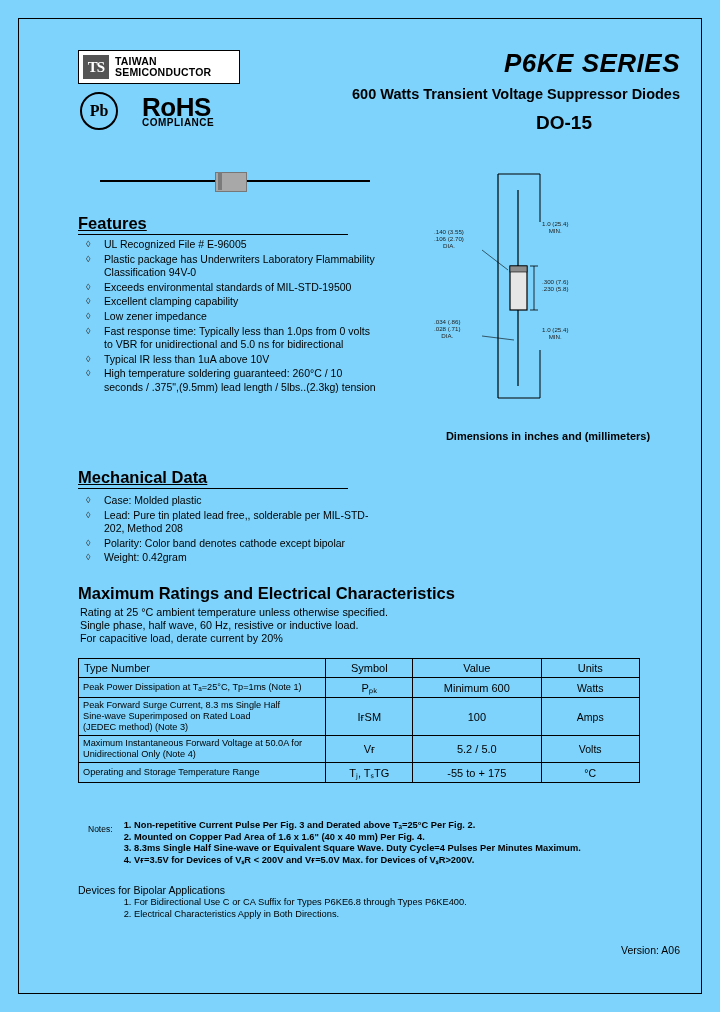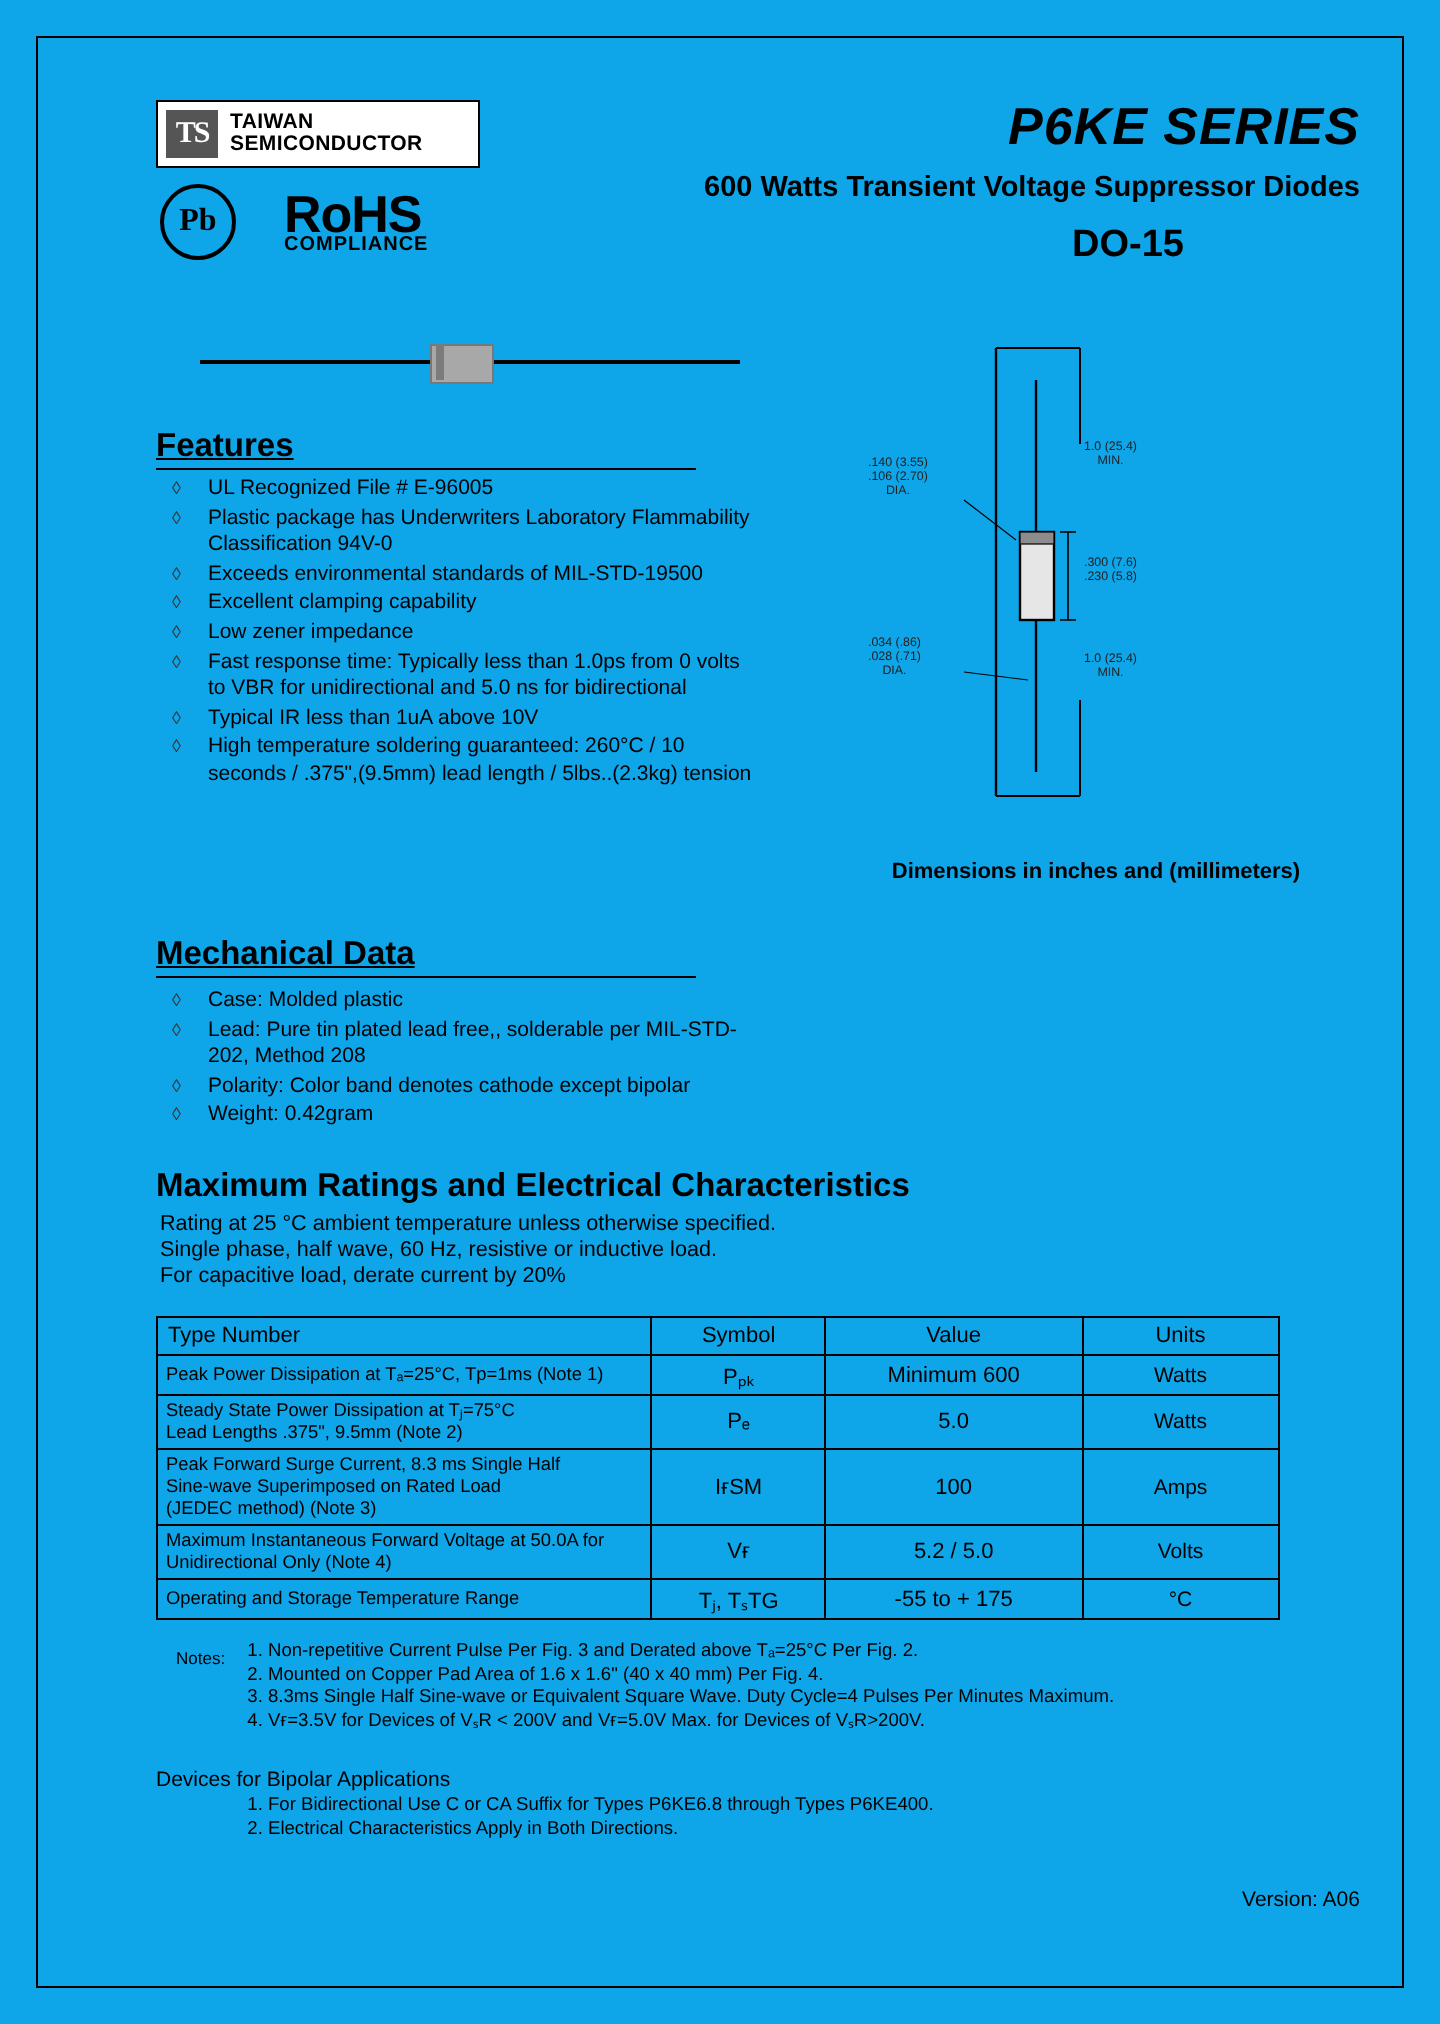--- a/index.html
+++ b/index.html
@@ -13,21 +13,21 @@
     font-family: "Liberation Sans", sans-serif;
     color: #000000;
     position: relative;
     overflow: hidden;
   }
   .page {
     position: absolute;
     left: 0; top: 0;
     width: 720px;
     height: 1012px;
-    background: #0ea5e9;
+    background: #7dd3fc;
   }
   .border {
     position: absolute;
     left: 18px; top: 18px;
     width: 684px; height: 976px;
     border: 1px solid #000;
     box-sizing: border-box;
   }
 
   
@@ -251,21 +251,21 @@
     padding-left: 24px;
   }
   ol.notes {
     position: absolute;
     left: 118px; top: 820px;
     margin: 0; padding: 0 0 0 16px;
     font-size: 9.3px;
     line-height: 11.6px;
     width: 500px;
   }
-  ol.notes li { margin-bottom: 0px; }
+  ol.notes li { margin-bottom: 0px; font-weight: bold; }
   .bipolar-head {
     position: absolute;
     left: 78px; top: 884px;
     font-size: 10.5px;
   }
   ol.bipolar {
     position: absolute;
     left: 118px; top: 896px;
     margin: 0; padding: 0 0 0 16px;
     font-size: 9.3px;
@@ -382,27 +382,20 @@
         <th class="ctr">Symbol</th>
         <th class="ctr">Value</th>
         <th class="ctr">Units</th>
       </tr>
     </thead>
     <tbody>
       <tr>
         <td class="param" style="white-space:pre-line;">Peak Power Dissipation at Tₐ=25°C, Tp=1ms (Note 1)</td>
         <td class="sym">Pₚₖ</td>
         <td class="val">Minimum 600</td>
-        <td class="unit">Watts</td>
-      </tr>
-      <tr>
-        <td class="param" style="white-space:pre-line;">Steady State Power Dissipation at Tⱼ=75°C
-Lead Lengths .375", 9.5mm (Note 2)</td>
-        <td class="sym">Pₑ</td>
-        <td class="val">5.0</td>
         <td class="unit">Watts</td>
       </tr>
       <tr>
         <td class="param" style="white-space:pre-line;">Peak Forward Surge Current, 8.3 ms Single Half
 Sine-wave Superimposed on Rated Load
 (JEDEC method) (Note 3)</td>
         <td class="sym">IғSM</td>
         <td class="val">100</td>
         <td class="unit">Amps</td>
       </tr>

